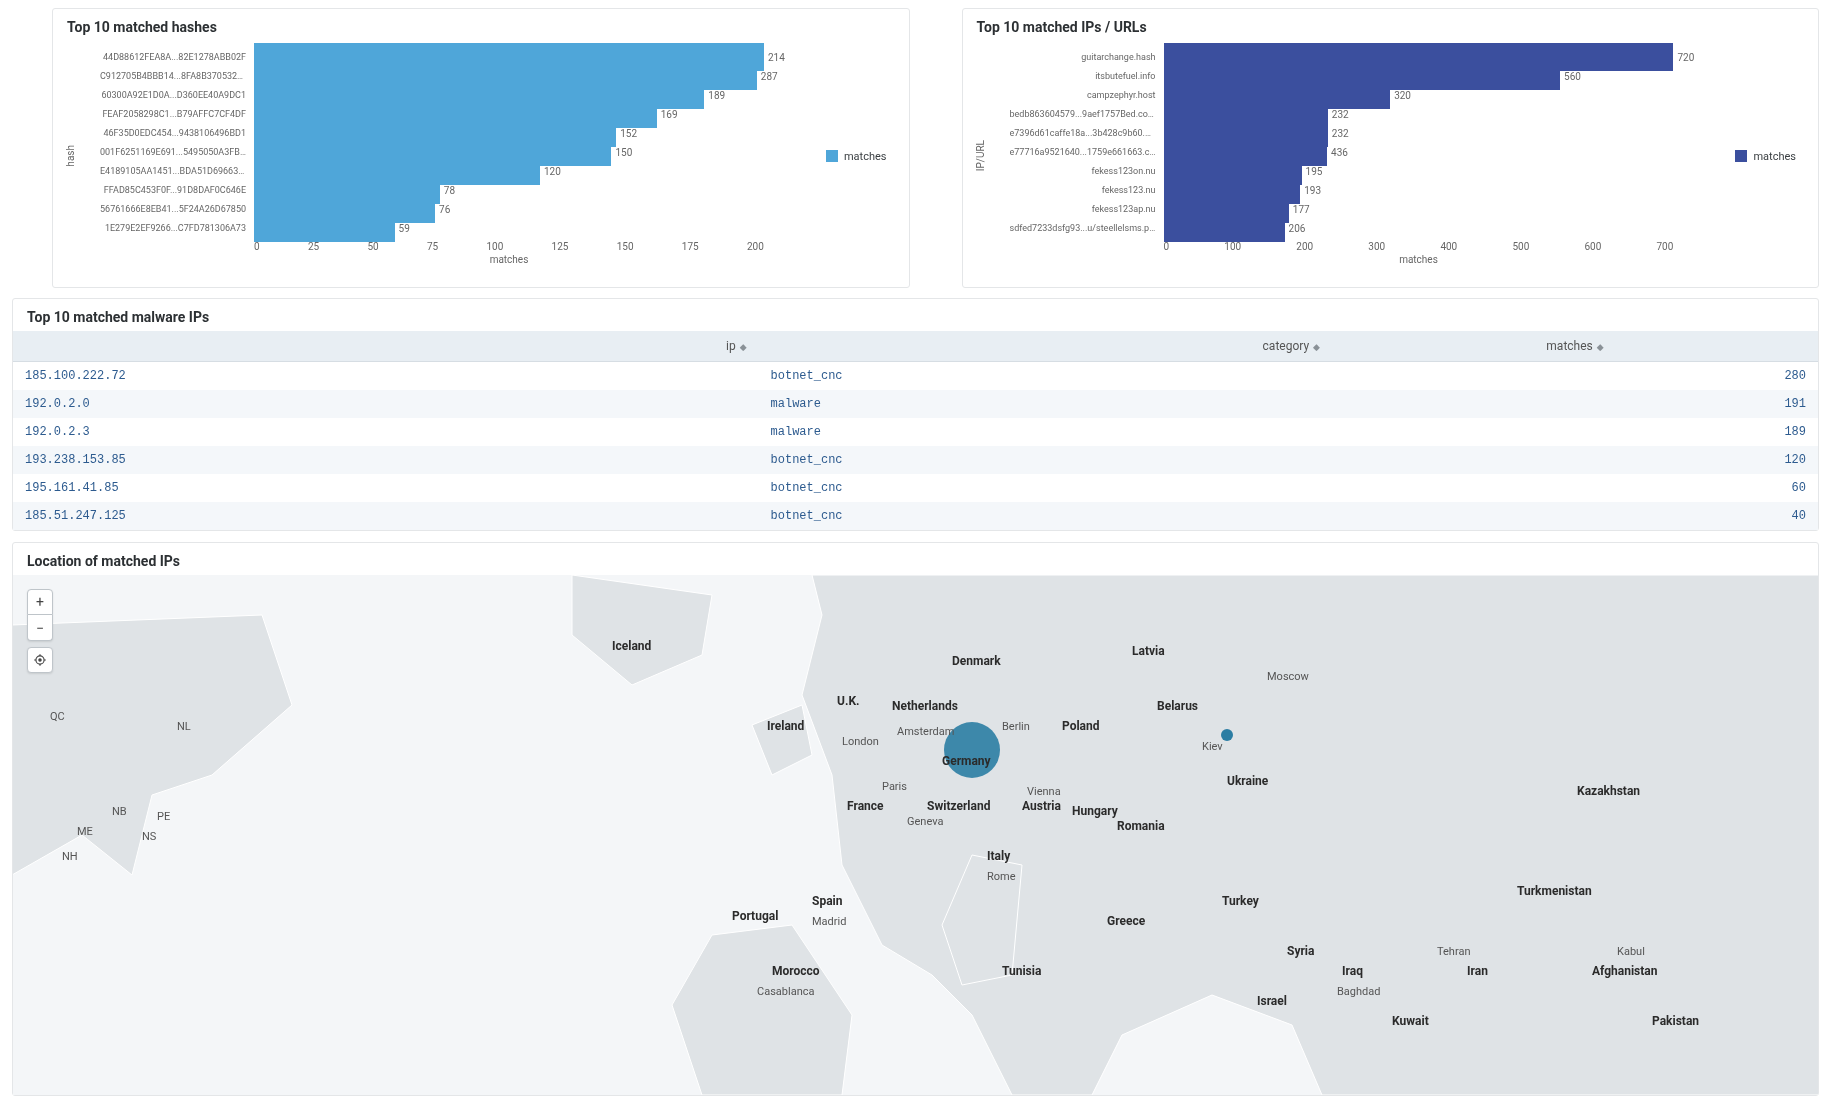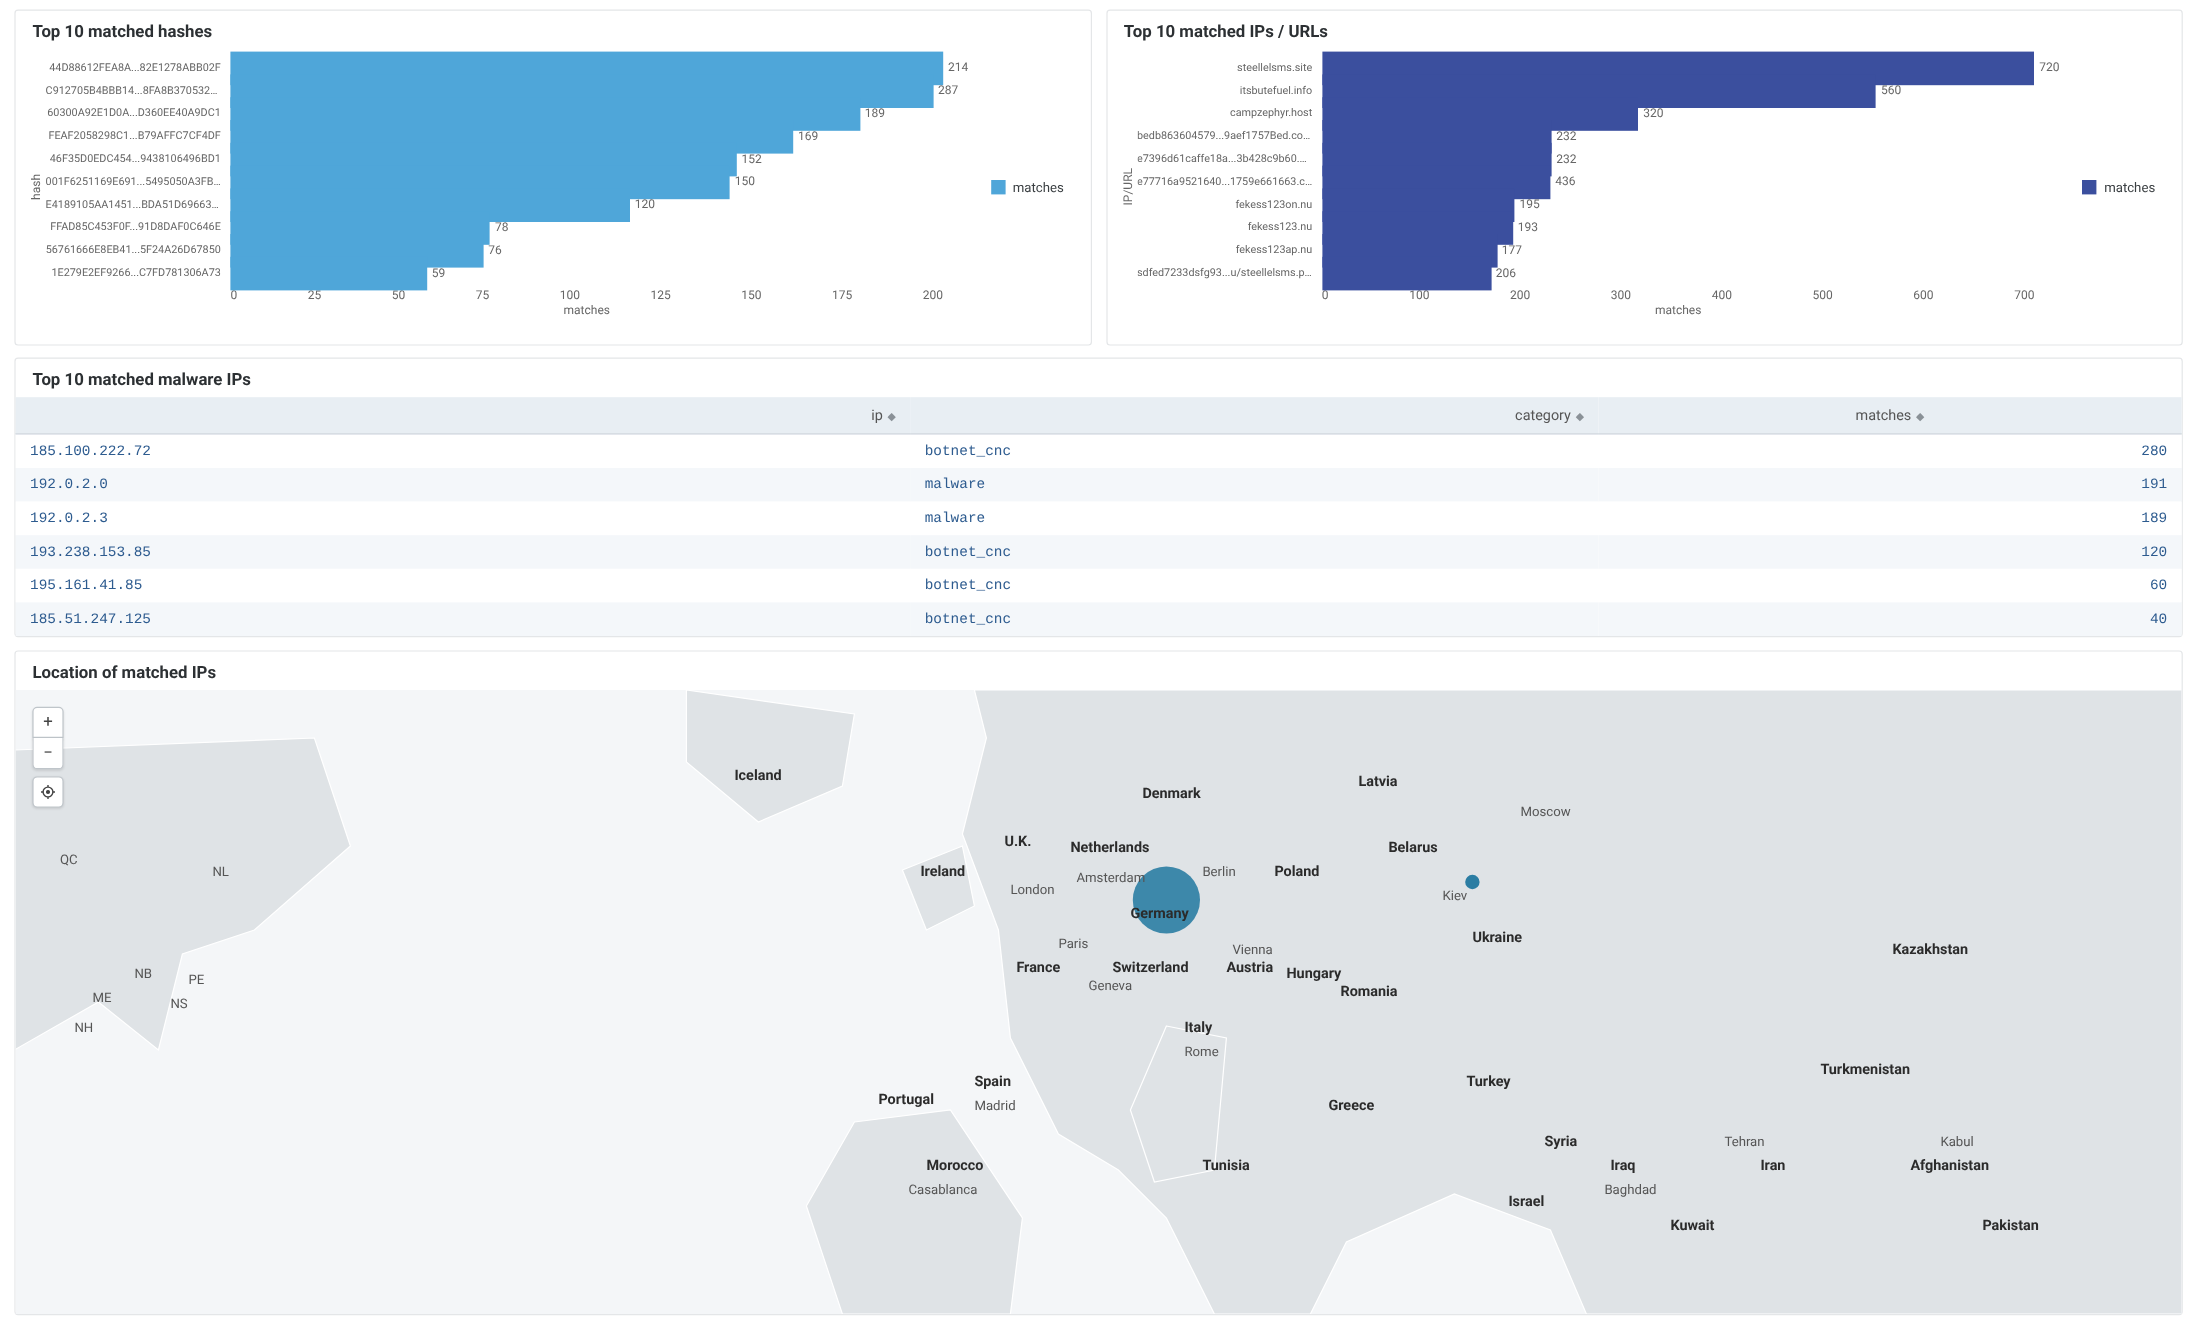--- a/index.html
+++ b/index.html
@@ -7,33 +7,35 @@
     font-family: -apple-system, BlinkMacSystemFont, "Segoe UI", Roboto, Helvetica, Arial, sans-serif;
     background: #fff;
     color: #1a1a1a;
     width: 1831px;
   }
   .row-charts { display: flex; gap: 12px; padding: 8px 12px 0 12px; }
   .panel {
     background: #fff;
     border: 1px solid #e4e6e8;
     border-radius: 3px;
+    margin-left: 40px;
   }
   .panel-title {
     font-size: 14px;
     font-weight: 700;
     color: #2c3033;
     padding: 10px 14px 6px 14px;
   }
   .chart-panel { flex: 1; }
   .chart-body {
     display: flex;
     align-items: stretch;
     padding: 6px 10px 22px 10px;
     position: relative;
+    gap: 22px;
   }
   .ylabel {
     writing-mode: vertical-rl;
     transform: rotate(180deg);
     font-size: 10px;
     color: #666;
     align-self: center;
     padding: 0 2px;
   }
   .bar-area {
@@ -268,21 +270,21 @@
     </div>
   </div>
 
   <div class="panel chart-panel">
     <div class="panel-title">Top 10 matched IPs / URLs</div>
     <div class="chart-body">
       <div class="ylabel">IP/URL</div>
       <div class="bar-area">
         <div class="bars" id="ipurl-bars">
             <div class="barrow">
-              <div class="barlab">steellelsms.site</div>
+              <div class="barlab">guitarchange.hash</div>
               <div class="bartrack">
                 <div class="bar darkblue" style="width:100%"></div>
                 <div class="barval" style="left:100%">720</div>
               </div>
             </div>
             <div class="barrow">
               <div class="barlab">itsbutefuel.info</div>
               <div class="bartrack">
                 <div class="bar darkblue" style="width:77.77777777777779%"></div>
                 <div class="barval" style="left:77.77777777777779%">560</div>

